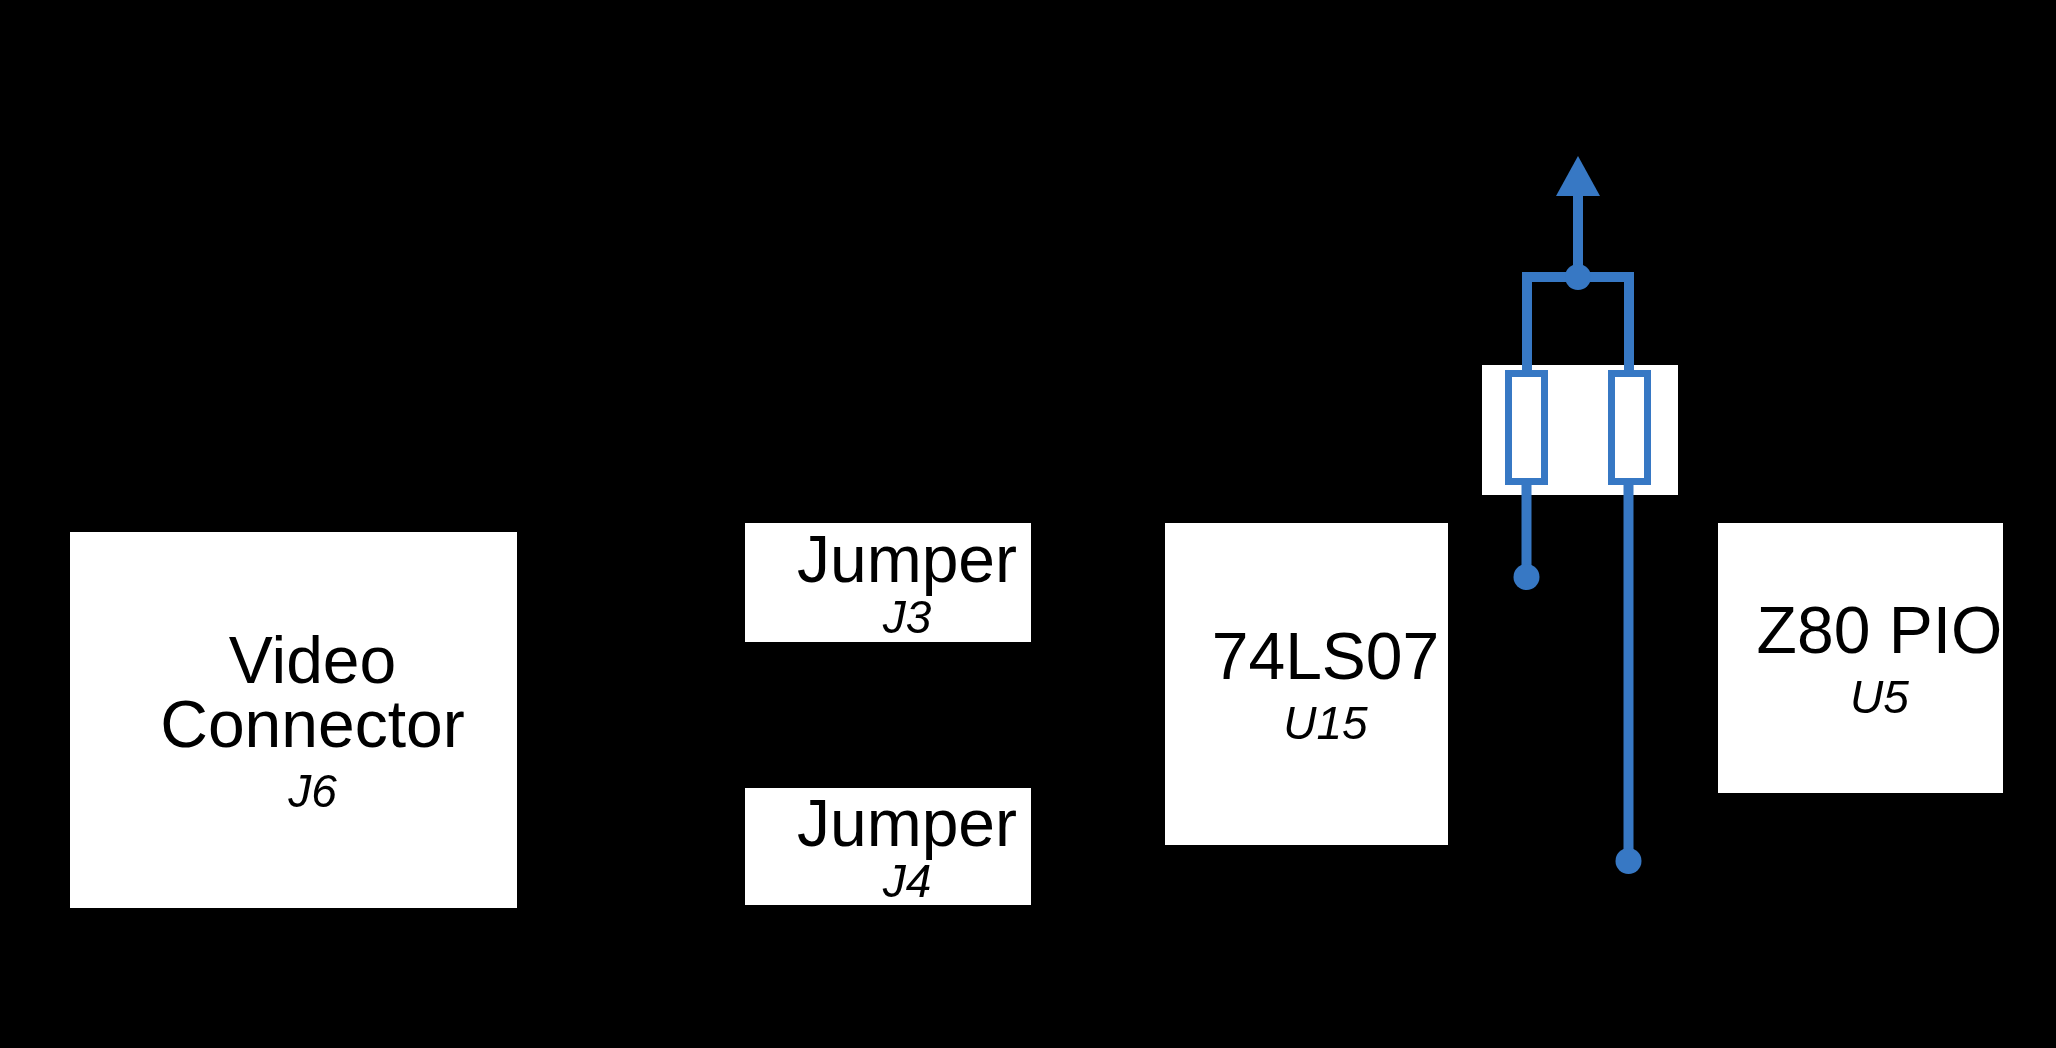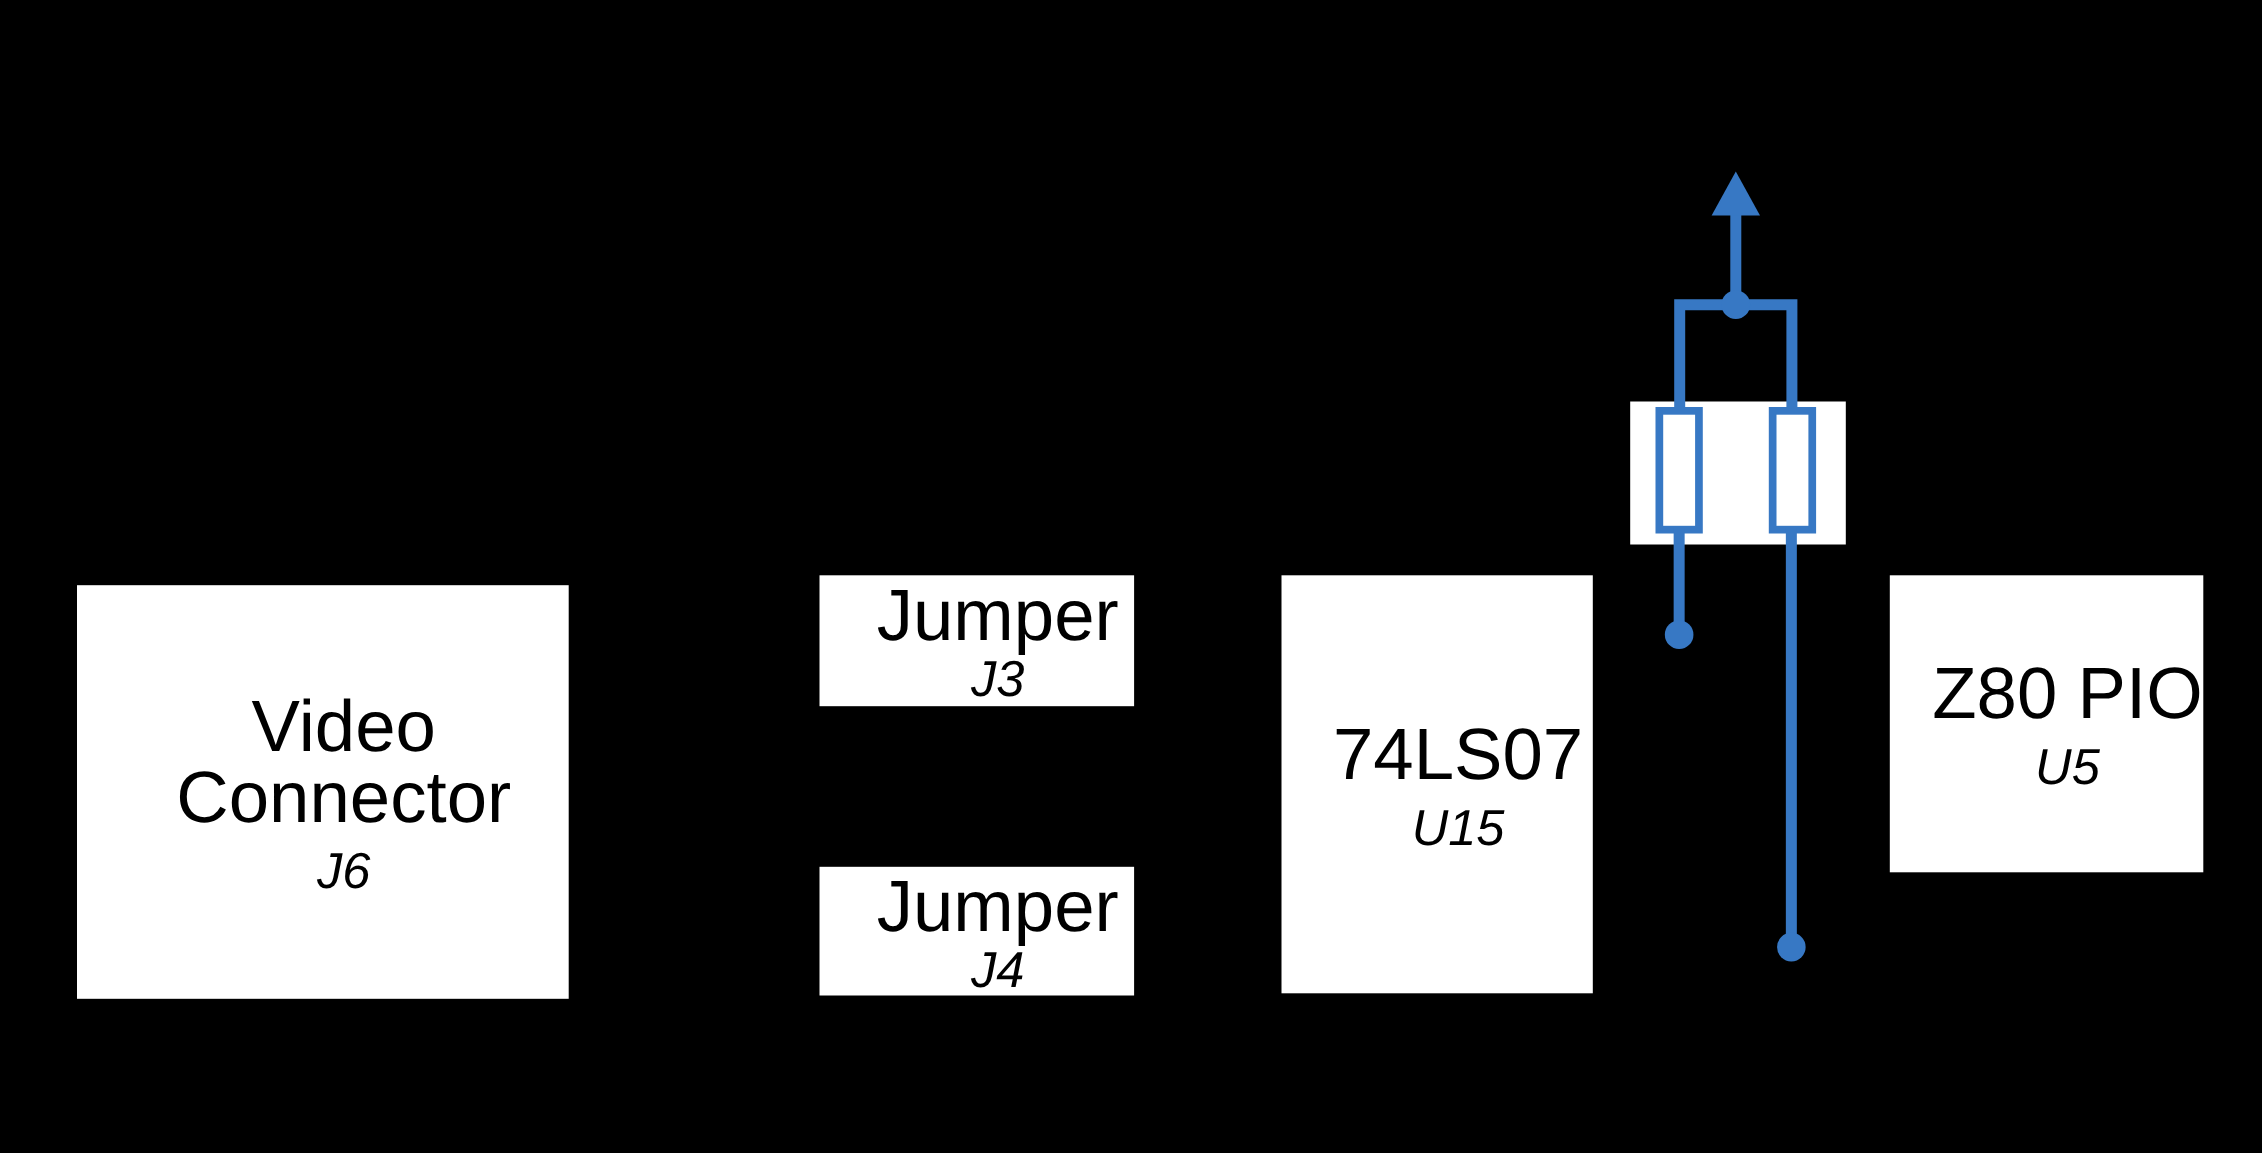--- a/index.html
+++ b/index.html
@@ -35,21 +35,21 @@
     font-style:italic;
     line-height:0.9;
     margin-top:14px;
   }
   .block.small .title{line-height:0.95;}
   .block.small .designator{margin-top:8px;line-height:0.85;}
 
   #video-connector{left:70px;top:532px;width:409px;height:376px;}
   #jumper-j3{left:745px;top:523px;width:248px;height:119px;}
   #jumper-j4{left:745px;top:788px;width:248px;height:117px;}
-  #ic-74ls07{left:1165px;top:523px;width:245px;height:380px;}
+  #ic-74ls07{left:1165px;top:523px;width:245px;height:322px;}
   #ic-z80-pio{left:1718px;top:523px;width:247px;height:270px;}
 
   .wires{position:absolute;left:0;top:0;}
   .wire-stroke{stroke:var(--wire);stroke-width:10;fill:none;}
   .wire-fill{fill:var(--wire);}
   .pack-body{fill:var(--box-fill);}
   .resistor-body{fill:var(--box-fill);stroke:var(--wire);stroke-width:7;}
 </style>
 </head>
 <body>

